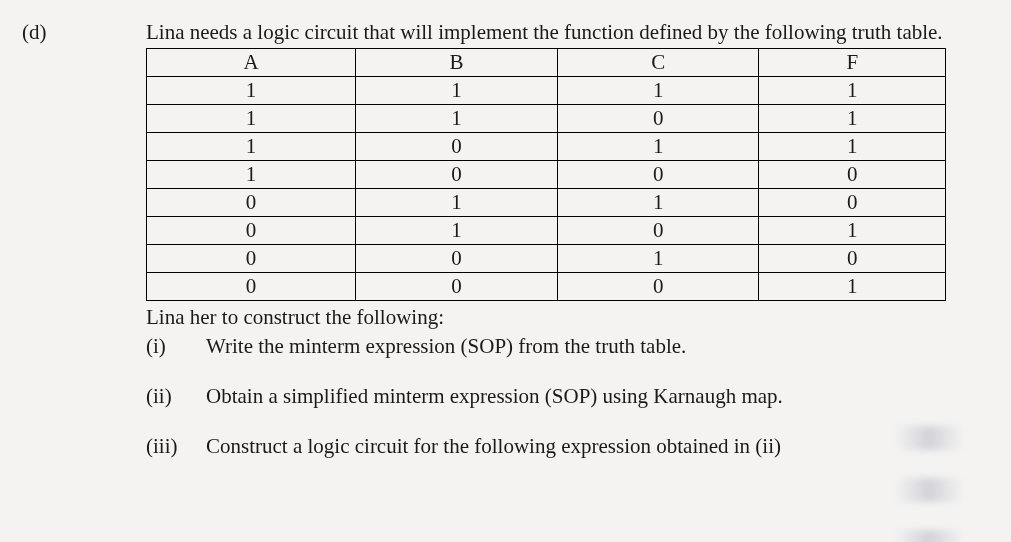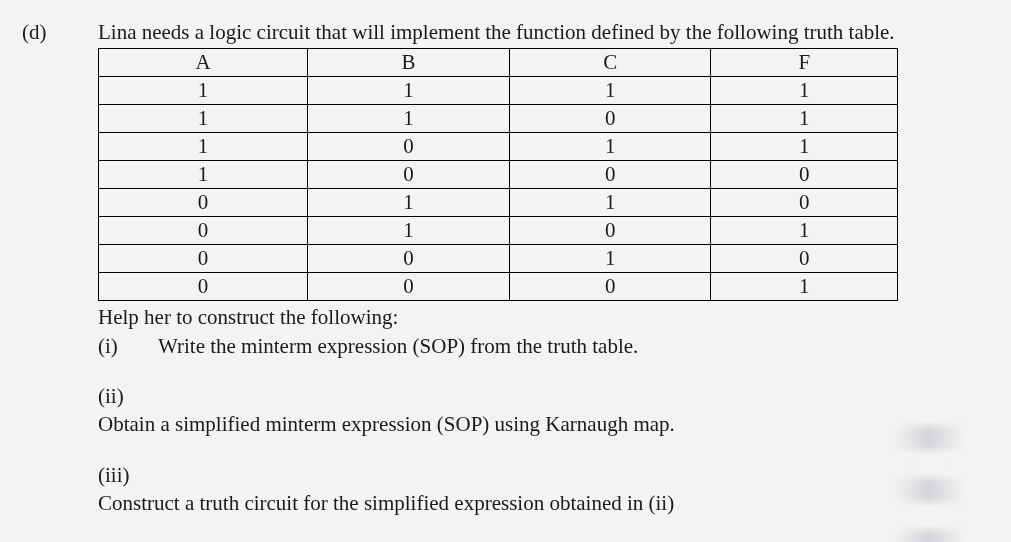--- a/index.html
+++ b/index.html
@@ -9,21 +9,21 @@
       font-family: "Times New Roman", Times, serif;
       font-size: 21px;
       color: #1a1a1a;
       background: #f4f3f2;
       width: 1011px;
       height: 542px;
       line-height: 1.35;
     }
     .row { display: flex; }
     .label-col { width: 76px; flex-shrink: 0; }
-    .content-col { flex: 1; }
+    .content-col { flex: 1; margin-left: 48px; }
     .intro { text-align: justify; }
     table {
       border-collapse: collapse;
       margin-left: 0;
       margin-top: 2px;
       width: 800px;
     }
     th, td {
       border: 1.5px solid #000;
       text-align: center;
@@ -31,21 +31,21 @@
       font-weight: normal;
       height: 27px;
       line-height: 27px;
       font-size: 21px;
     }
     th { font-weight: normal; }
     .help-line { margin-top: 2px; }
     .sub-row { display: flex; margin-top: 0; }
     .sub-label { width: 60px; flex-shrink: 0; }
     .sub-content { flex: 1; font-family: Liberation Serif, serif; }
-    .spaced { margin-top: 22px; flex-direction: column; }
+    .spaced { margin-top: 22px; }
     .smudge {
       position: absolute;
       right: 18px;
       width: 68px;
       height: 24px;
       background: linear-gradient(90deg, rgba(180,180,190,0.0), rgba(150,150,170,0.35), rgba(180,180,190,0.0));
       filter: blur(3px);
       border-radius: 4px;
     }
     .smudge.s1 { top: 408px; }
@@ -116,35 +116,35 @@
         </tr>
         <tr>
           <td>0</td>
           <td>0</td>
           <td>0</td>
           <td>1</td>
         </tr>
       </tbody>
     </table>
 
-    <div class="help-line">Help her to construct the following:</div>
+    <div class="help-line">Lina her to construct the following:</div>
 
     <div class="sub-row">
       <div class="sub-label">(i)</div>
       <div class="sub-content">Write the minterm expression (SOP) from the truth table.</div>
     </div>
 
     <div class="sub-row spaced">
       <div class="sub-label">(ii)</div>
       <div class="sub-content">Obtain a simplified minterm expression (SOP) using Karnaugh map.</div>
     </div>
 
     <div class="sub-row spaced">
       <div class="sub-label">(iii)</div>
-      <div class="sub-content">Construct a truth circuit for the simplified expression obtained in (ii)</div>
+      <div class="sub-content">Construct a logic circuit for the following expression obtained in (ii)</div>
     </div>
 
   </div>
 </div>
 
 <div class="smudge s1"></div>
 <div class="smudge s2"></div>
 <div class="smudge s3"></div>
 
 </div>

